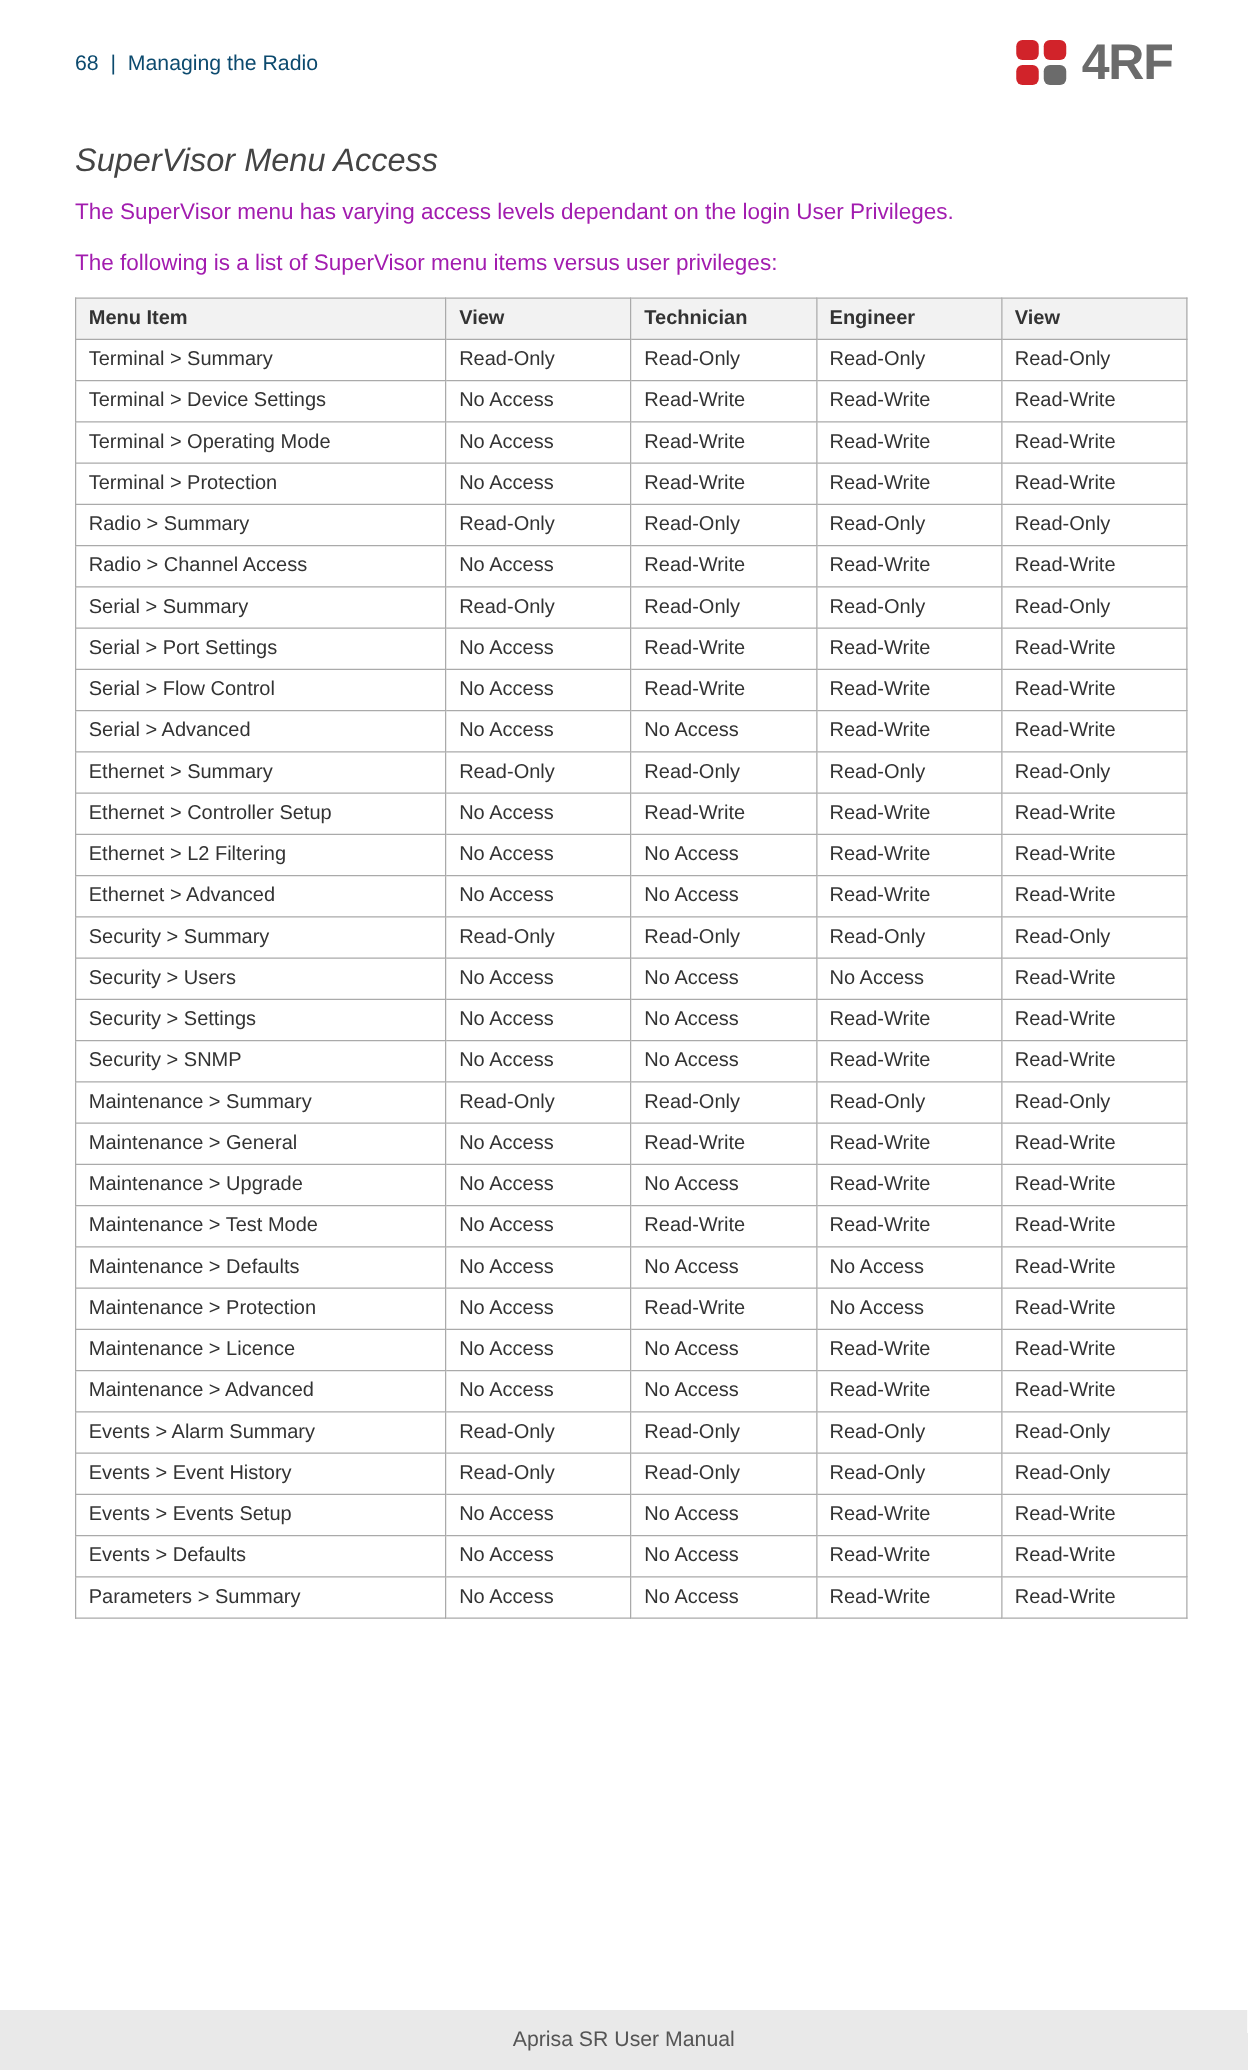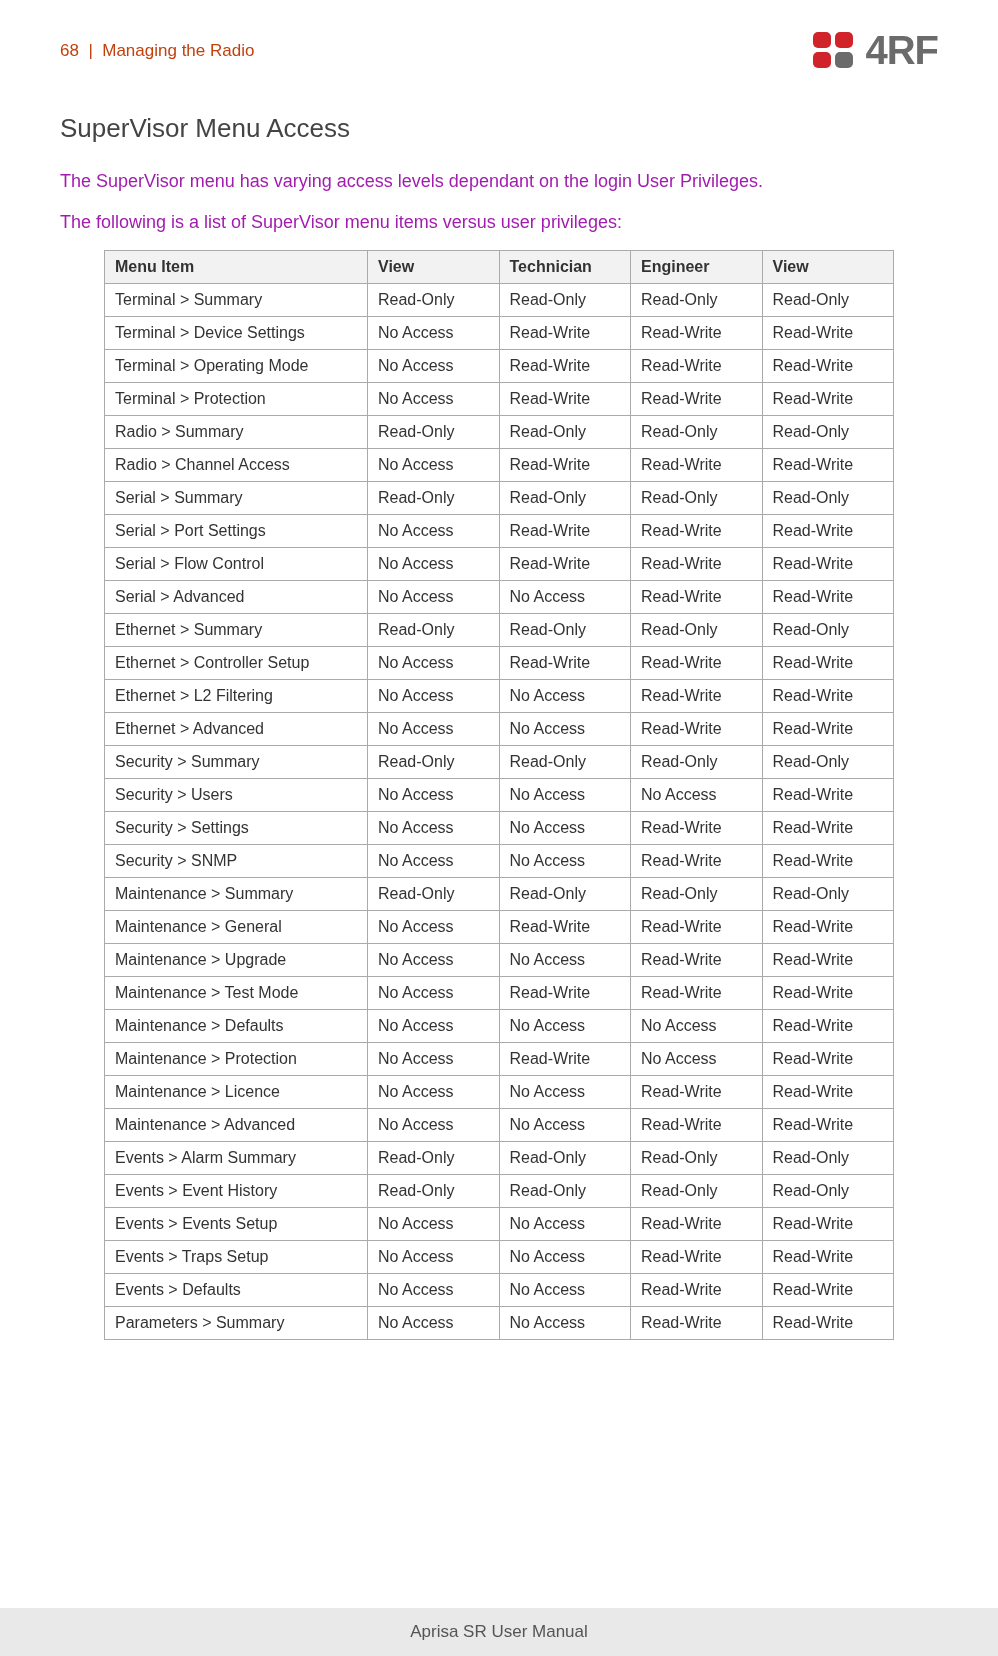--- a/index.html
+++ b/index.html
@@ -15,50 +15,51 @@
       padding: 28px 60px 40px 60px;
     }
     .header-row {
       display: flex;
       justify-content: space-between;
       align-items: center;
       margin-bottom: 40px;
     }
     .header-left {
       font-size: 17px;
-      color: #c2410c;
+      color: #0c4a6e;
     }
     .logo {
       display: flex;
       align-items: center;
       gap: 2px;
     }
     .logo-text {
       font-size: 40px;
       font-weight: 700;
       color: #6b6b6b;
       letter-spacing: -1px;
       margin-left: 4px;
     }
     h1.section-title {
       font-size: 26px;
       font-weight: 400;
       color: #444;
-      margin-bottom: 24px;
+      margin-bottom: 12px;
+      font-style: italic;
     }
     p.body-text {
       font-size: 18px;
       color: #a21caf;
       margin-bottom: 14px;
       line-height: 1.5;
     }
     table.access {
       border-collapse: collapse;
       margin: 14px auto 0 auto;
-      width: 790px;
+      width: 890px;
       font-size: 16px;
     }
     table.access th, table.access td {
       border: 1px solid #aaa;
       padding: 5px 10px;
       text-align: left;
       vertical-align: middle;
       height: 33px;
     }
     table.access th {
@@ -314,27 +315,20 @@
           <td>Read-Only</td>
         </tr>
         <tr>
           <td>Events &gt; Events Setup</td>
           <td>No Access</td>
           <td>No Access</td>
           <td>Read-Write</td>
           <td>Read-Write</td>
         </tr>
         <tr>
-          <td>Events &gt; Traps Setup</td>
-          <td>No Access</td>
-          <td>No Access</td>
-          <td>Read-Write</td>
-          <td>Read-Write</td>
-        </tr>
-        <tr>
           <td>Events &gt; Defaults</td>
           <td>No Access</td>
           <td>No Access</td>
           <td>Read-Write</td>
           <td>Read-Write</td>
         </tr>
         <tr>
           <td>Parameters &gt; Summary</td>
           <td>No Access</td>
           <td>No Access</td>

